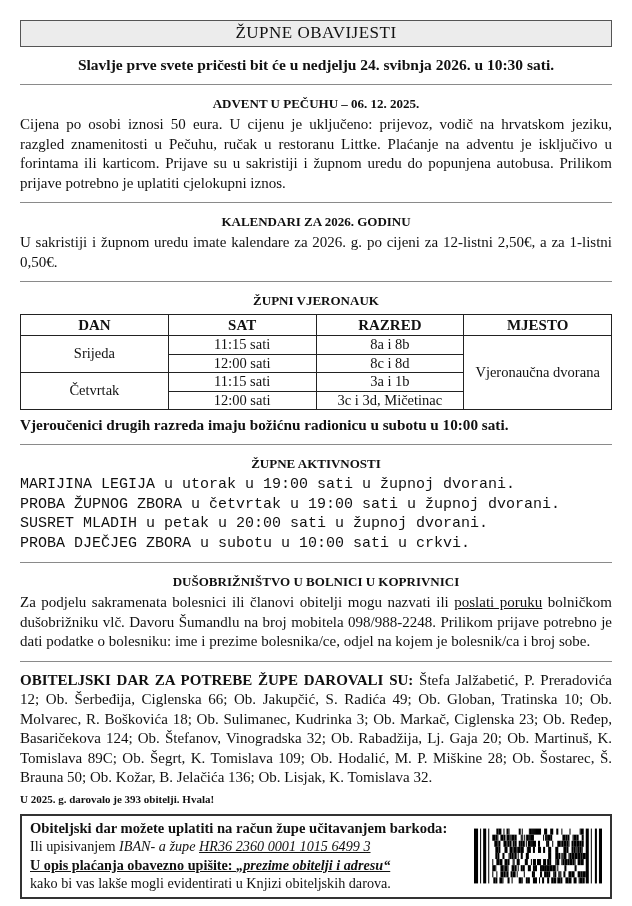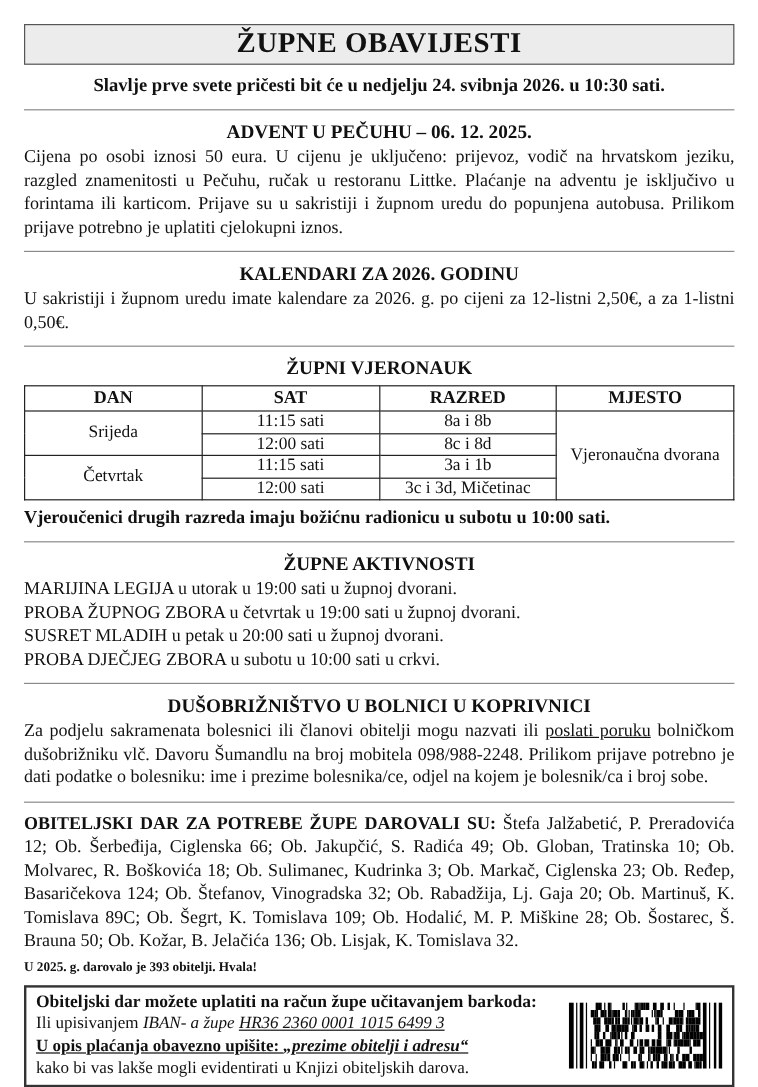--- a/index.html
+++ b/index.html
@@ -1,26 +1,26 @@
 <!DOCTYPE html>
 <html lang="hr"><head>
 <meta charset="utf-8">
 <style>
   html,body{margin:0;padding:0;background:#fff;}
   body{width:632px;height:906px;overflow:hidden;color:#111;
        font-family:"Liberation Serif","DejaVu Serif",serif;}
   .page{padding:20px 20px 0 20px;}
   .title-box{border:1px solid #555;background:#ececec;text-align:center;
              padding:2px 0 3px;margin:0 0 7px 0;}
-  .title-box span{font-size:24px;font-weight:bold;letter-spacing:.5px;}
+  .title-box span{font-size:17px;font-weight:normal;letter-spacing:.5px;}
   .announce{margin:0;text-align:center;font-weight:bold;font-size:15.5px;line-height:21px;}
   hr.rule{border:0;border-top:1px solid #8a8a8a;margin:9px 0;}
-  .h{margin:2px 0 1px;text-align:center;font-weight:bold;font-size:16px;line-height:20px;}
+  .h{margin:2px 0 1px;text-align:center;font-weight:bold;font-size:13px;line-height:20px;}
   p.just{margin:0;text-align:justify;font-size:15px;line-height:19.5px;}
-  p.line{margin:0;font-size:15px;line-height:19.5px;}
+  p.line{margin:0;font-size:15px;line-height:19.5px;font-family:Liberation Mono, monospace;}
   .u{text-decoration:underline;}
   .note-bold{margin:5px 0 0;font-weight:bold;font-size:15.2px;line-height:20px;}
   table.vtable{width:100%;border-collapse:collapse;table-layout:fixed;margin-top:3px;}
   .vtable th,.vtable td{border:1px solid #222;text-align:center;font-size:14.5px;
                         padding:0 3px;line-height:17.5px;}
   .vtable th{font-weight:bold;font-size:15px;line-height:20px;}
   .donate-summary{margin:1px 0 0;font-weight:bold;font-size:11px;line-height:20px;}
   .pay-box{display:flex;align-items:center;gap:10px;border:2px solid #333;
            margin-top:5px;padding:3px 8px 4px 8px;}
   .pay-text{flex:1;font-size:14.2px;line-height:18.5px;}

